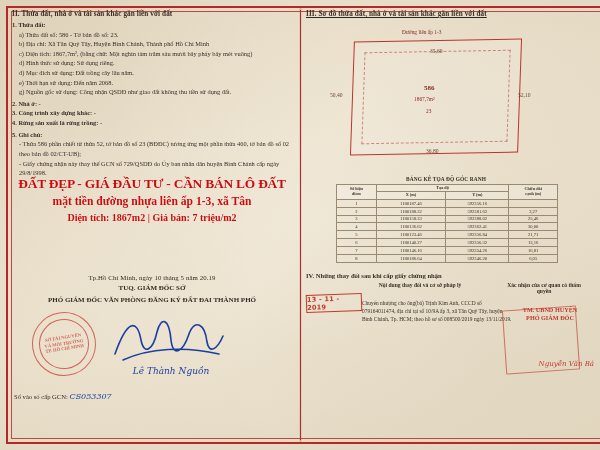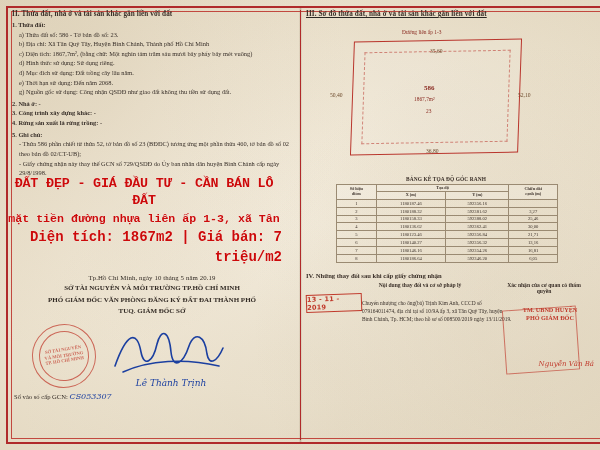--- a/index.html
+++ b/index.html
@@ -53,29 +53,29 @@
   }
   .blk{font-size:6.4px;line-height:1.5;color:#39302a;}
   .blk .ind{padding-left:7px;}
   .b{font-weight:bold;}
   .hand{
     font-family:"DejaVu Serif",serif;color:#1b3fa0;font-style:italic;
   }
 
   
   .ad{
-    position:absolute;left:6px;top:176px;width:276px;
+    position:absolute;left:14px;top:176px;width:276px;
     text-align:center;color:#cc0a0a;
     text-shadow:0 0 1px rgba(255,255,255,.85);
-    font-family:Liberation Mono, monospace;
+    font-family:Liberation Serif, serif;
   }
   .ad .l1{font-size:13.4px;font-weight:bold;letter-spacing:-.2px;line-height:1.25;}
   .ad .l2{font-size:11.6px;font-weight:bold;line-height:1.35;margin-top:1px;}
   .ad .l3{font-size:11.6px;font-weight:bold;line-height:1.35;}
-  .ad .l4{font-size:14px;font-weight:bold;line-height:1.4;margin-top:2px;text-align:right;}
+  .ad .l4{font-size:10px;font-weight:bold;line-height:1.4;margin-top:2px;}
   .ad .l5{font-size:11.2px;font-weight:bold;line-height:1.4;}
 
   
   .sign{
     position:absolute;left:14px;top:272px;width:276px;text-align:center;font-size:6.6px;
     color:#332b25;line-height:1.65;
   }
   .sign .line1{letter-spacing:.1px;}
   .sign .big{font-weight:bold;font-size:7px;}
   .stamp-wrap{position:relative;height:78px;margin-top:2px;}
@@ -208,37 +208,36 @@
 
   <div class="ad">
     <div class="l1">ĐẤT ĐẸP - GIÁ ĐẦU TƯ - CẦN BÁN LÔ ĐẤT</div>
     <div class="l2">mặt tiền đường nhựa liên ấp 1-3, xã Tân</div>
     <div class="l4">Diện tích: 1867m2 | Giá bán: 7 triệu/m2</div>
   </div>
 
 
   <div class="sign">
     <div class="line1 hand" style="font-size:6.8px;color:#332b25;font-style:normal;font-family:'Liberation Serif',serif">Tp.Hồ Chí Minh, ngày    10    tháng    5    năm 20.19</div>
-    <div class="big">SỞ TÀI NGUYÊN VÀ MÔI TRƯỜNG TP.HỒ CHÍ MINH</div>
+    <div class="big">TUQ. GIÁM ĐỐC SỞ</div>
     <div class="big">PHÓ GIÁM ĐỐC VĂN PHÒNG ĐĂNG KÝ ĐẤT ĐAI THÀNH PHỐ</div>
-    <div class="big">TUQ. GIÁM ĐỐC SỞ</div>
 
     <div class="stamp-wrap">
       <div class="round-stamp">
         <div class="st-txt" style="white-space:pre-line">SỞ TÀI NGUYÊN
 VÀ MÔI TRƯỜNG
 TP. HỒ CHÍ MINH</div>
       </div>
       <div class="sig-blue">
         <svg width="120" height="56" viewBox="0 0 120 56" fill="none" stroke="#1b3fa0" stroke-width="1.6" stroke-linecap="round">
           <path d="M6 44 C18 10, 28 8, 32 30 C35 46, 44 40, 48 22 C52 6, 60 8, 62 30 C64 48, 74 42, 80 24 C86 8, 96 14, 98 32 C100 44, 108 40, 114 26"></path>
           <path d="M14 50 C40 38, 76 36, 110 44"></path>
         </svg>
       </div>
-      <div class="sig-name">Lê Thành Trịnh</div>
+      <div class="sig-name">Lê Thành Nguồn</div>
     </div>
   </div>
 
   <div class="gcn">
     <span>Số vào sổ cấp GCN:</span>
     <span class="val">CS053307</span>
   </div>
 
   <div class="col right">
     <div class="sec-title">III. Sơ đồ thửa đất, nhà ở và tài sản khác gắn liền với đất</div>

